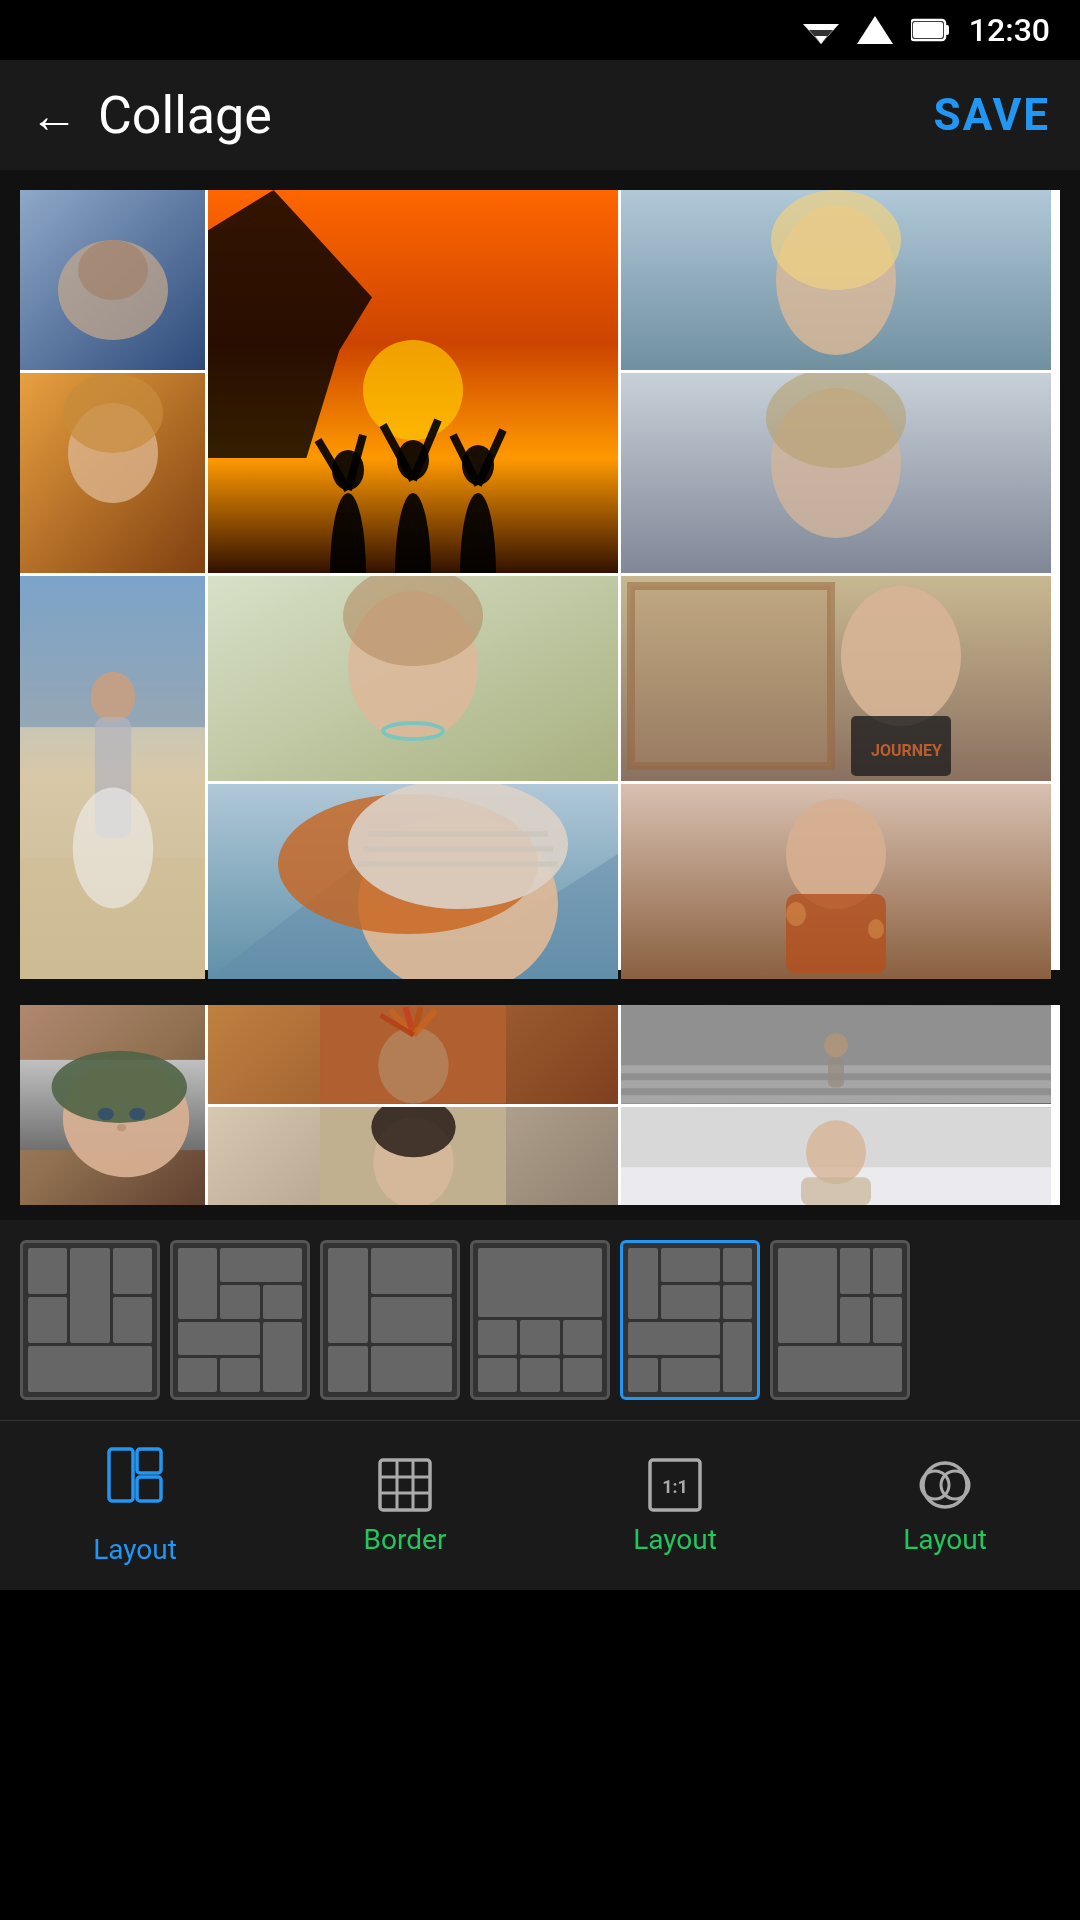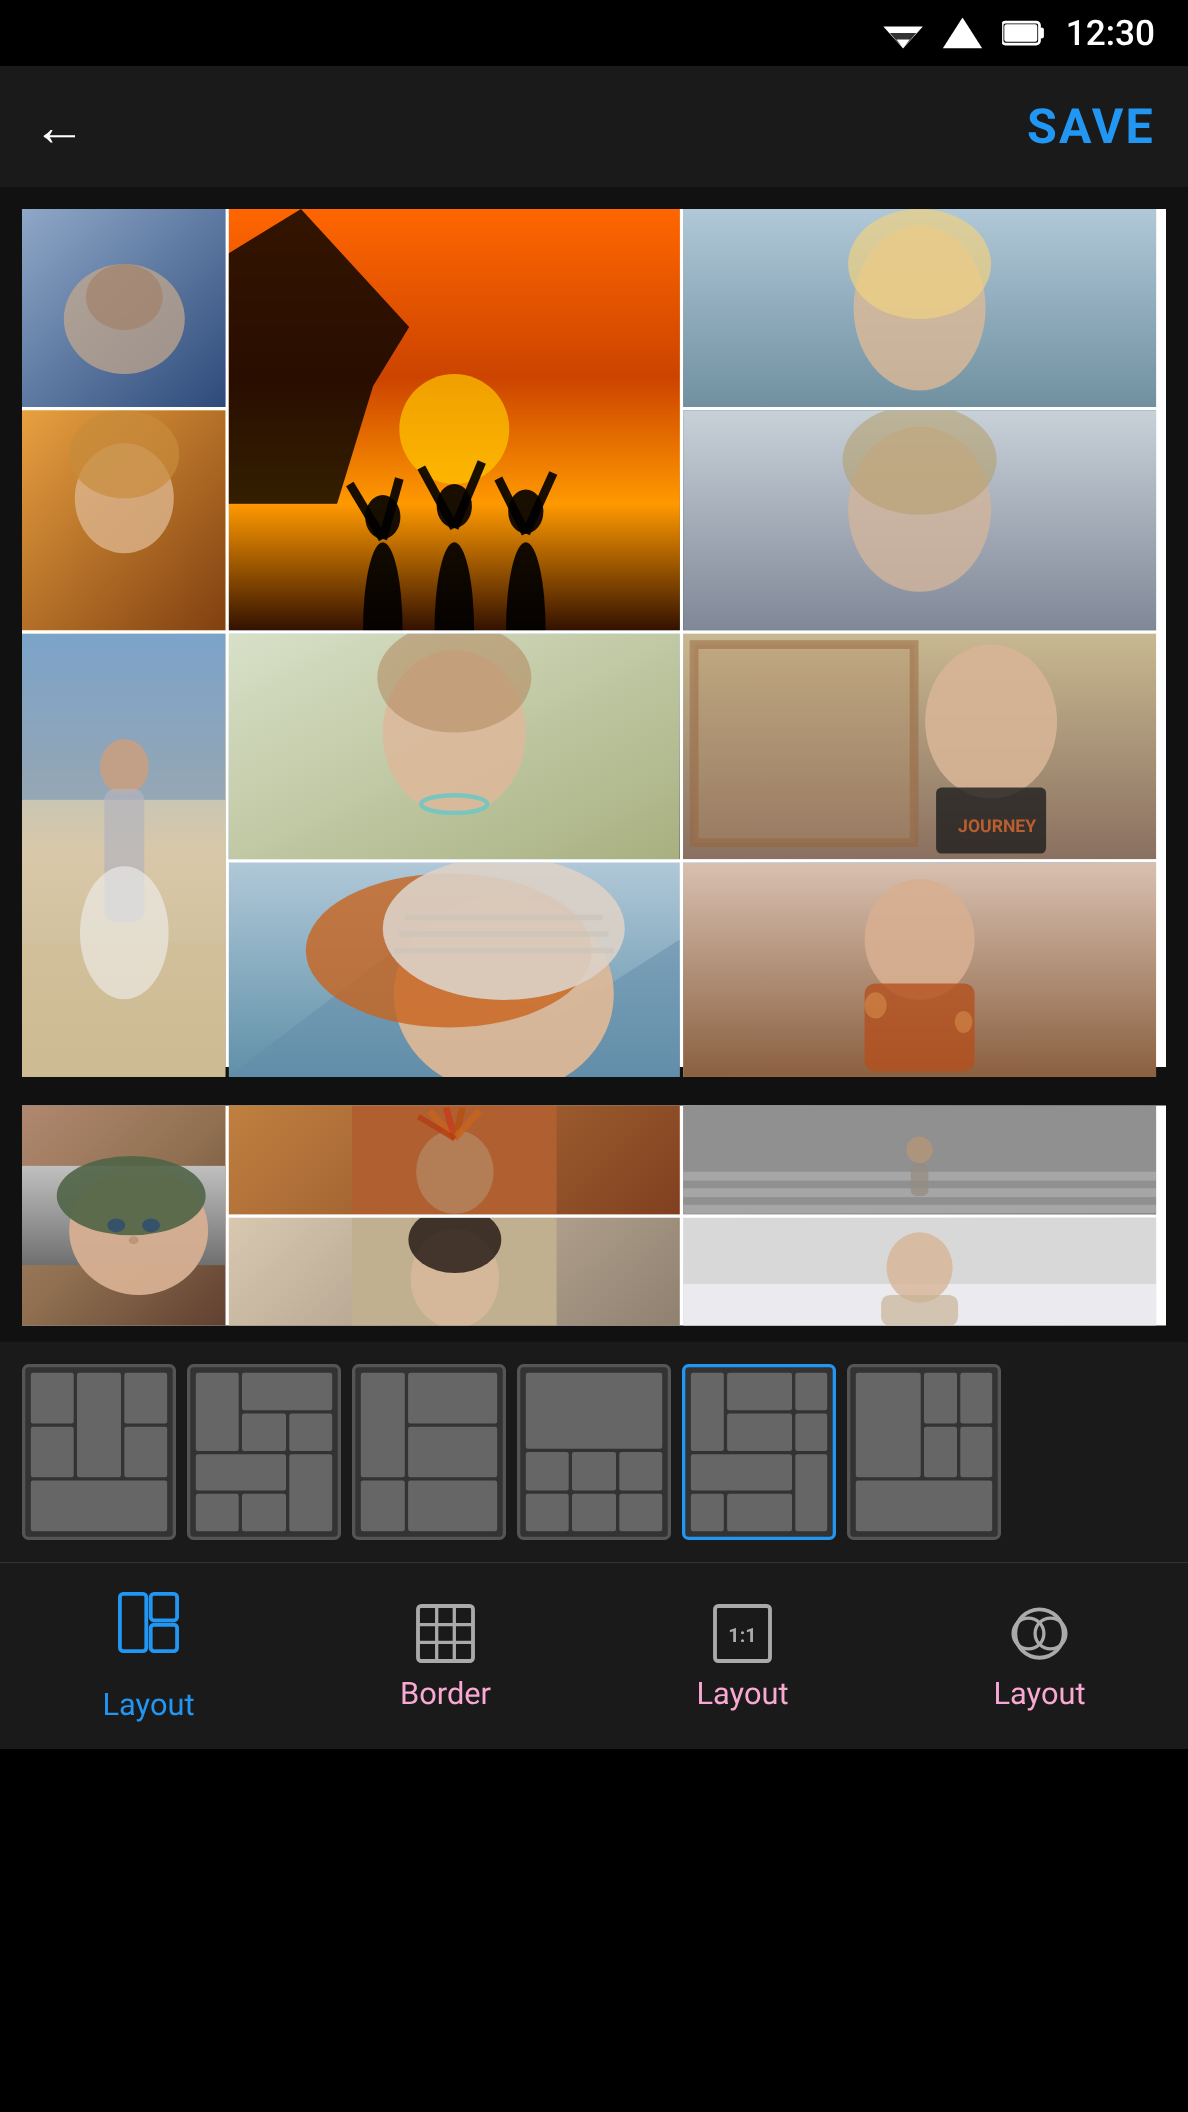--- a/index.html
+++ b/index.html
@@ -194,21 +194,21 @@
     }
     .nav-icon {
       width: 60px;
       height: 60px;
       display: flex;
       align-items: center;
       justify-content: center;
     }
     .nav-label {
       font-size: 28px;
-      color: #f9a8d4;
+      color: #22c55e;
     }
     .nav-item.active .nav-label {
       color: #2196F3;
       margin-top: 20px;
     }
     .nav-item.active svg path,
     .nav-item.active svg rect,
     .nav-item.active svg line,
     .nav-item.active svg circle {
       stroke: #2196F3;
@@ -242,20 +242,21 @@
       <rect x="34" y="9" width="4" height="10" rx="2" fill="white"></rect>
       <rect x="2" y="6" width="30" height="16" rx="2" fill="white"></rect>
     </svg>
     <span class="status-time">12:30</span>
   </div>
 </div>
 
 <div class="top-bar">
   <div class="top-bar-left">
     <span class="back-btn">←</span>
+    <span class="top-title">Collage</span>
   </div>
   <span class="save-btn">SAVE</span>
 </div>
 
 <div class="collage-area">
   <div class="collage-grid">
 
     <div class="cell cell-1 photo-1">
       <svg width="100%" height="100%" viewBox="0 0 185 180" preserveAspectRatio="xMidYMid slice">
         <defs>

